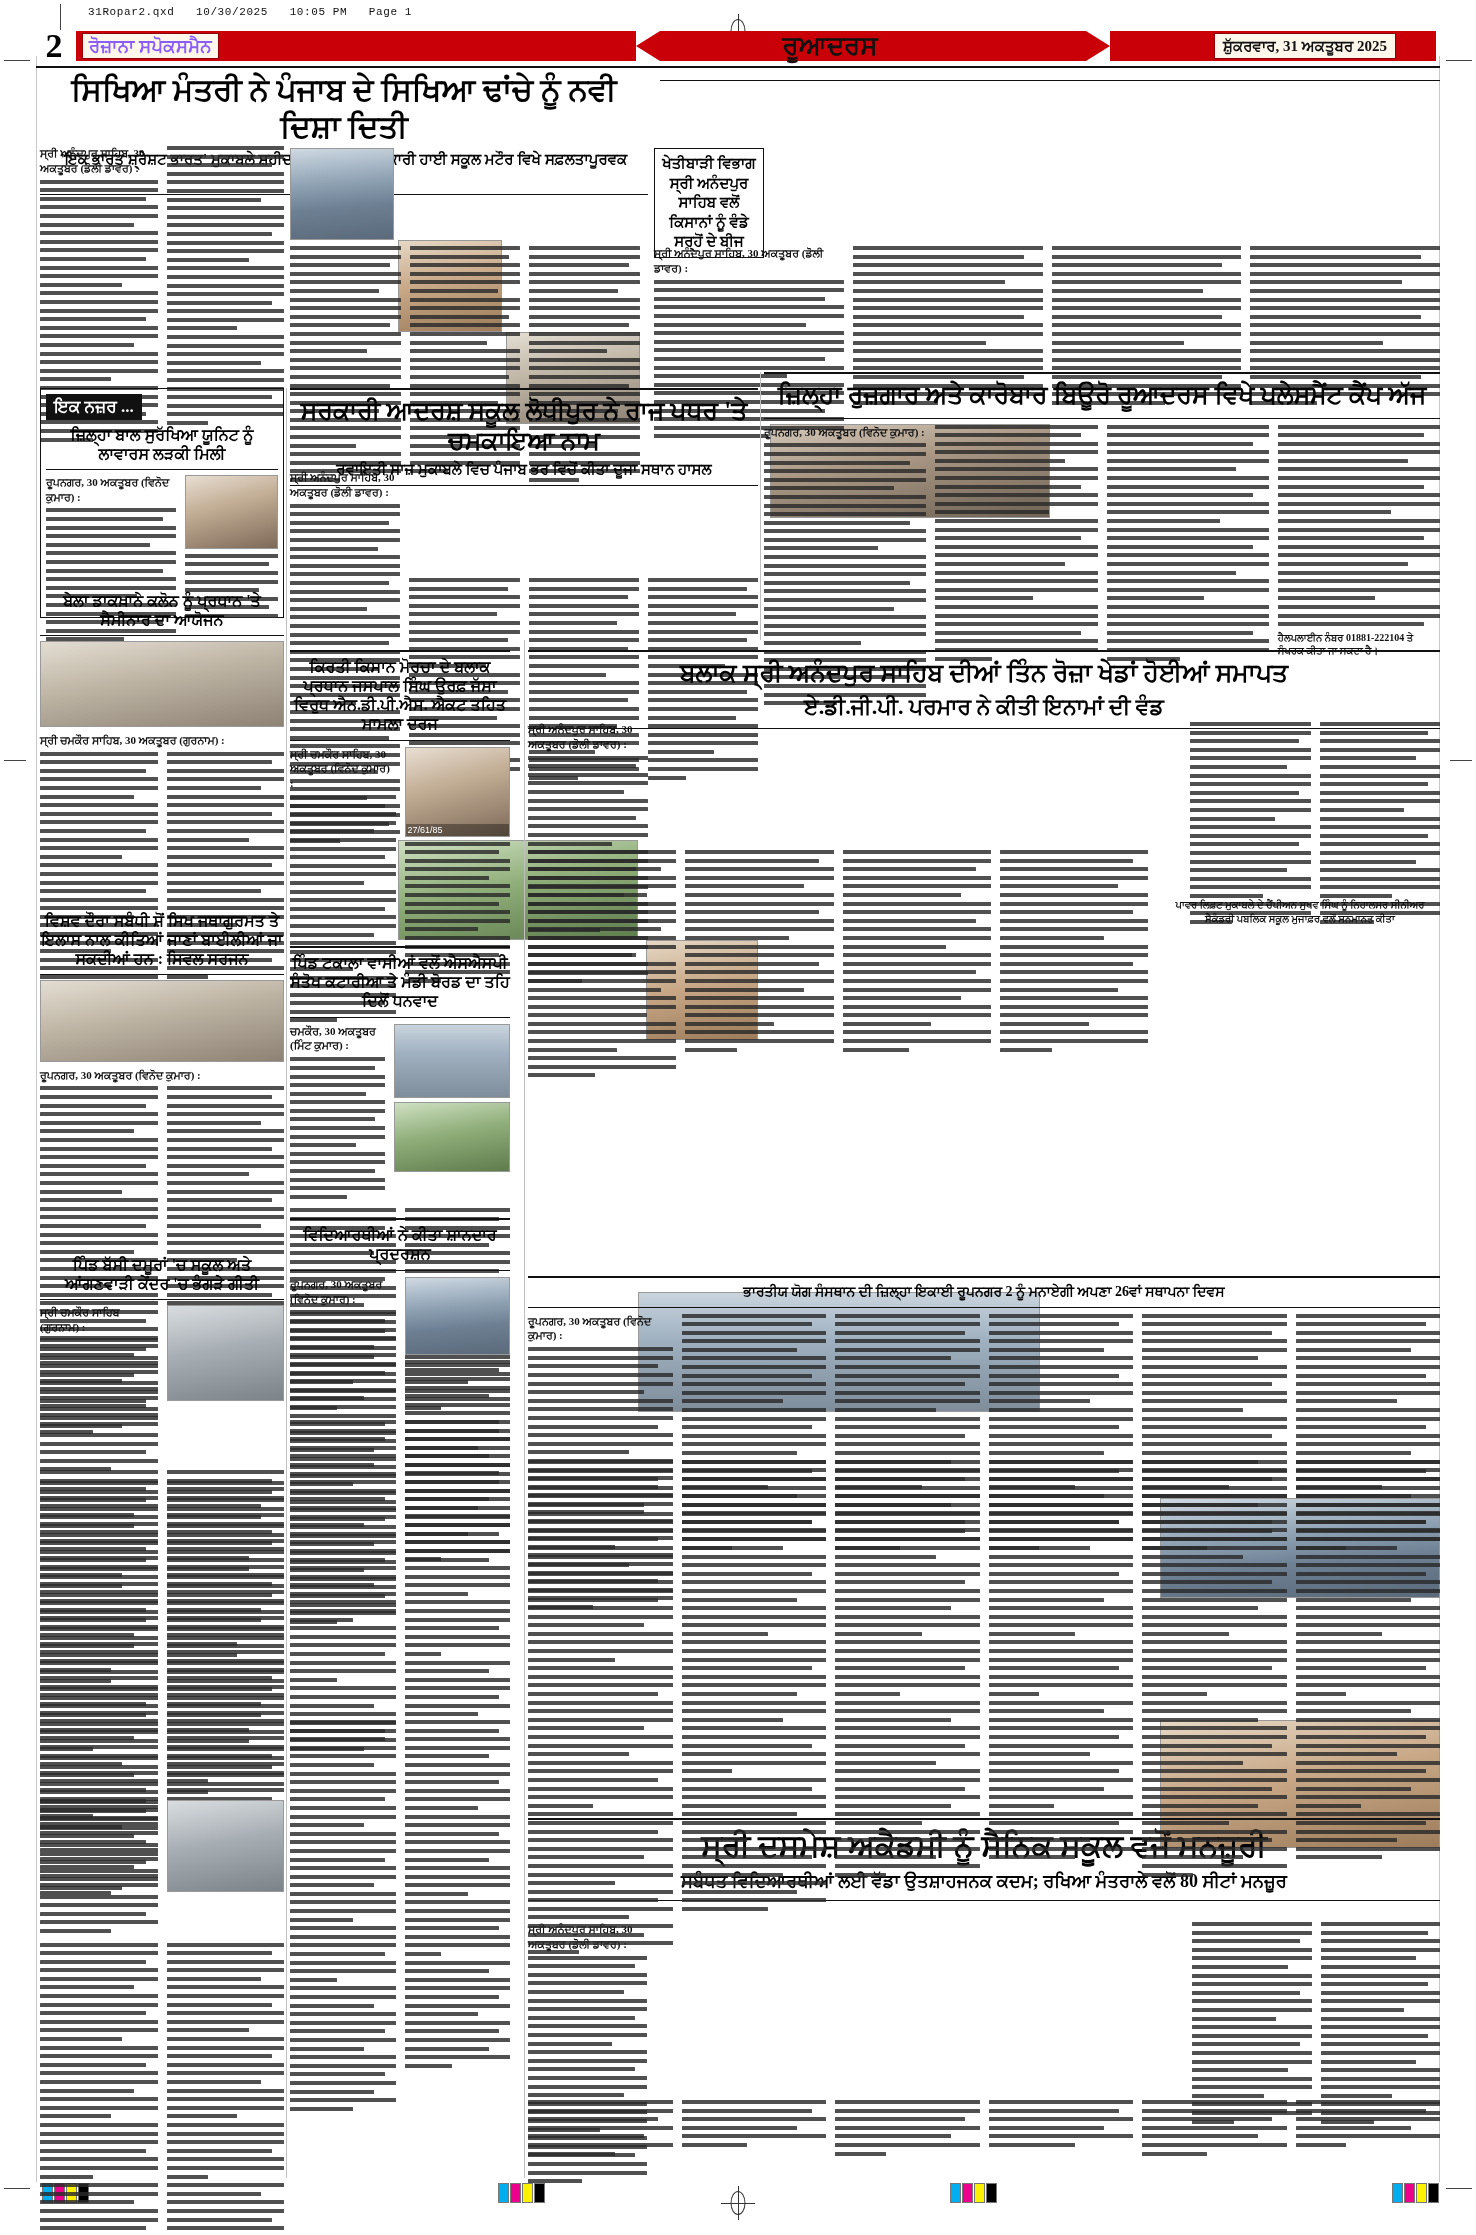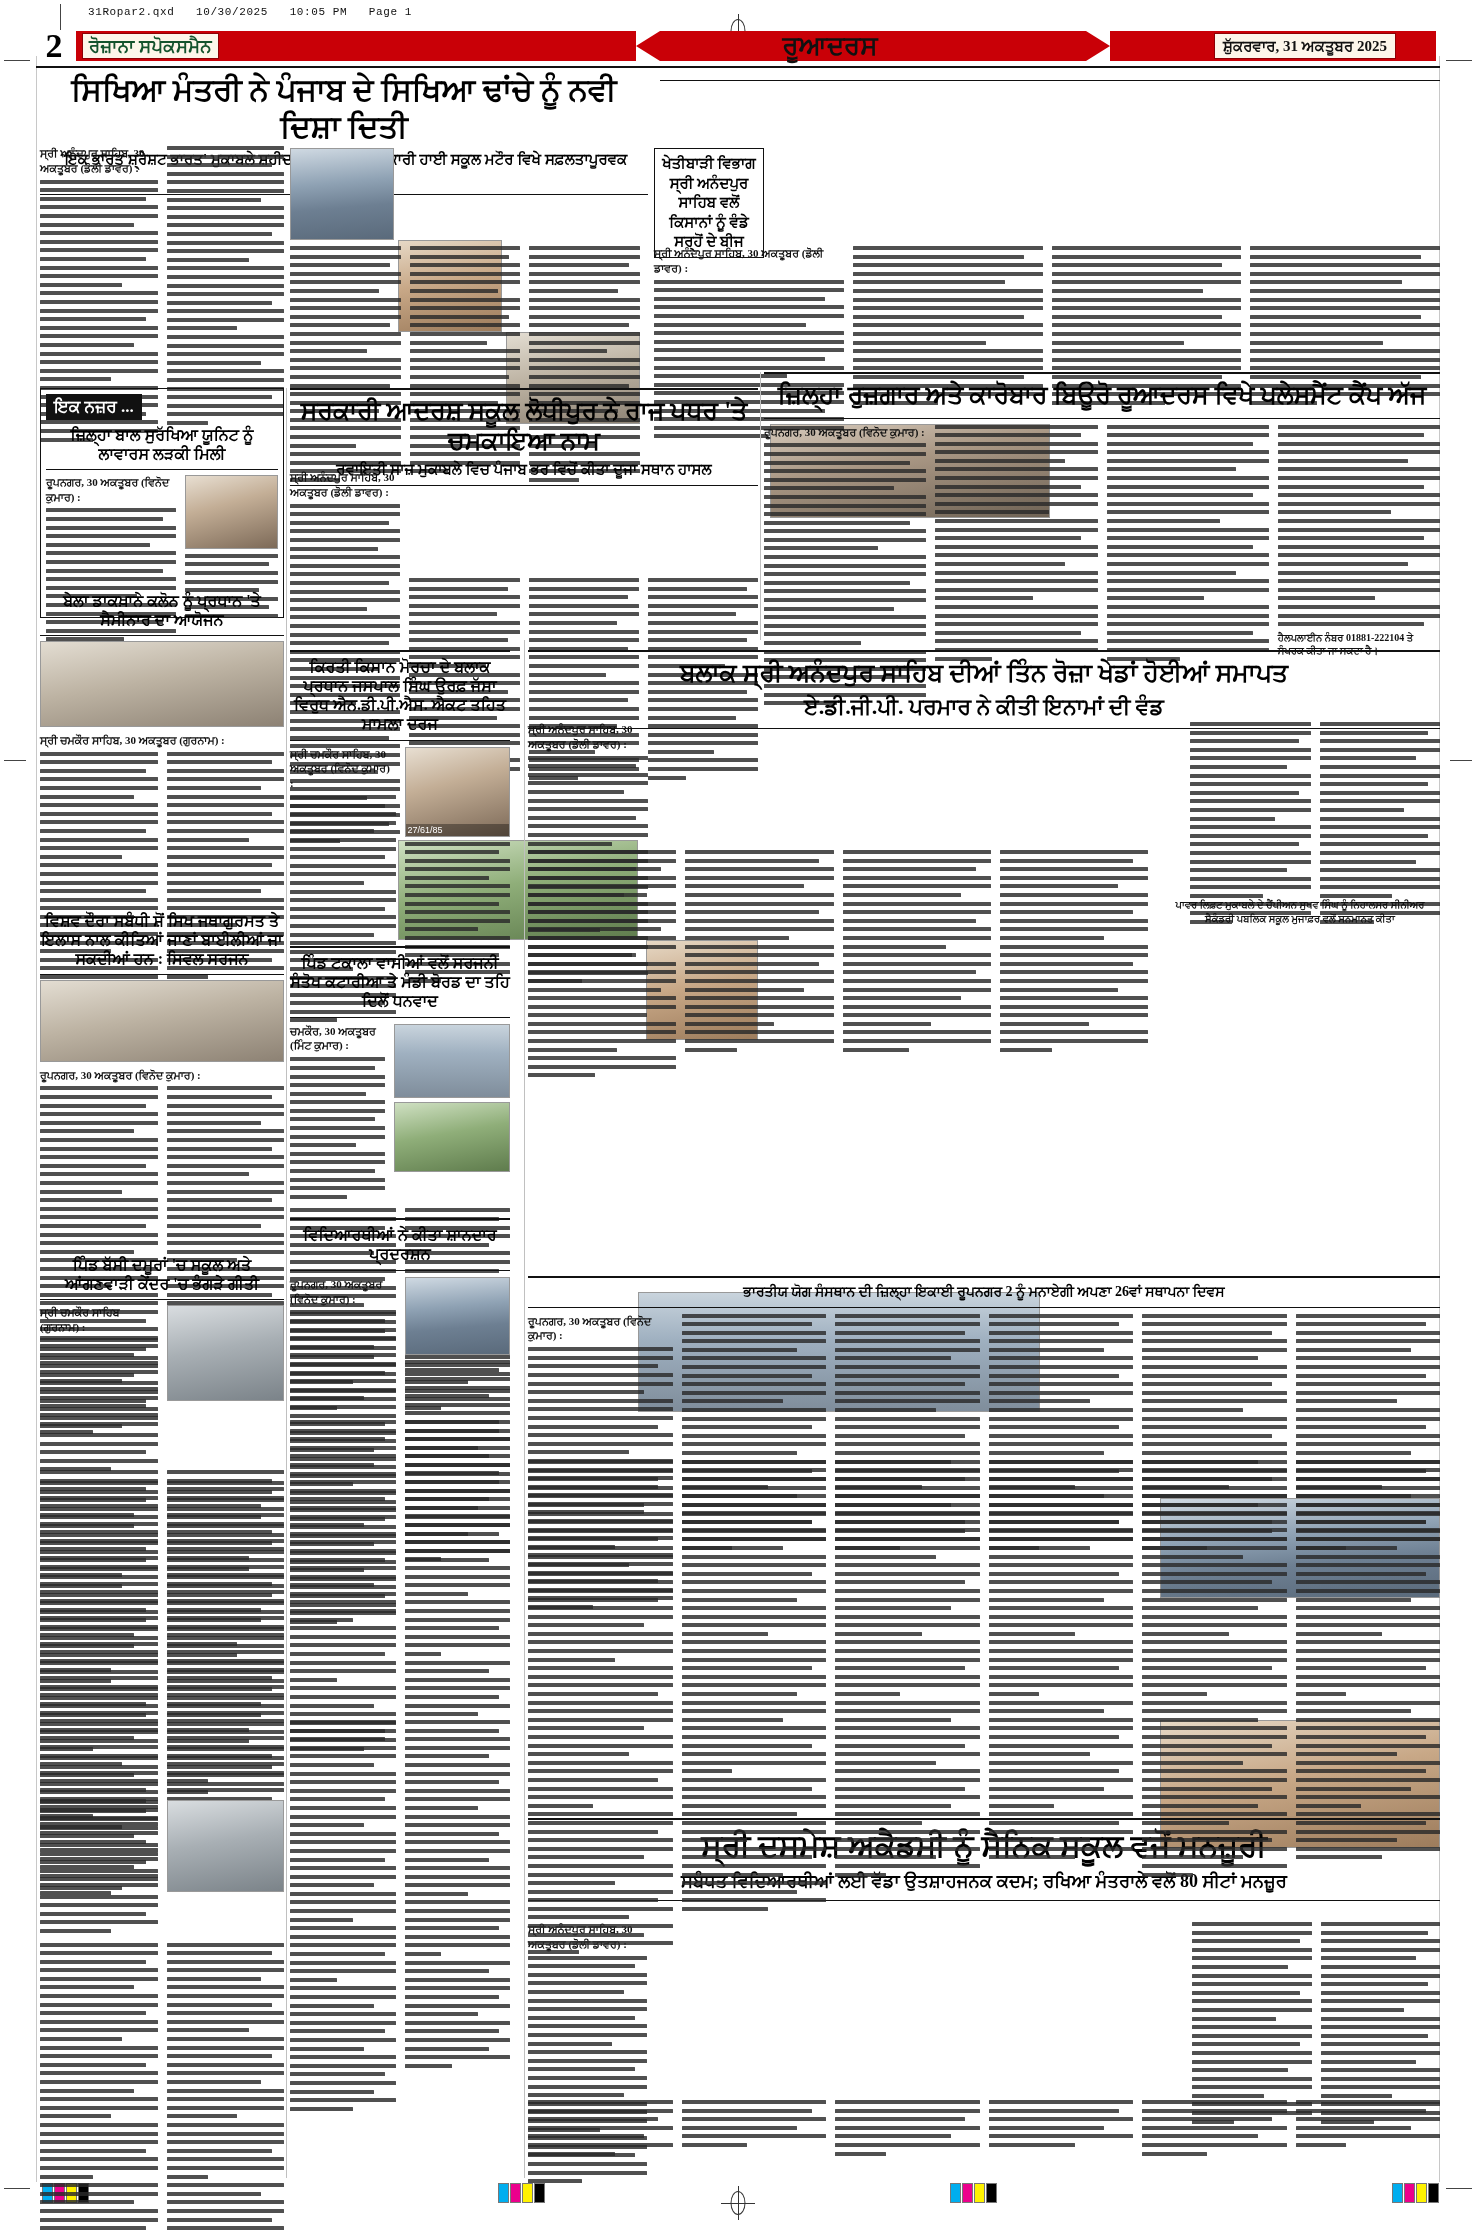--- a/index.html
+++ b/index.html
@@ -47,21 +47,21 @@
   }
   .mast-band:before, .mast-band:after {
     content:""; position:absolute; top:0; width:24px; height:30px; background:#fff;
   }
   .mast-band:before { left:560px; clip-path:polygon(0 0,100% 0,0 50%,100% 100%,0 100%); }
   .mast-band:after  { left:1010px; clip-path:polygon(100% 0,100% 100%,0 100%,100% 50%,0 0); }
   .mast-left {
     position:absolute; left:46px; top:5px; height:26px;
     background:#fdf6ea; border:1px solid #8d0005; padding:0 6px;
     font-family:"Liberation Serif", serif; font-weight:bold; font-size:18px;
-    line-height:24px; color:#14532d; letter-spacing:.3px;
+    line-height:24px; color:#8b5cf6; letter-spacing:.3px;
   }
   .mast-center {
     position:absolute; left:584px; top:2px; width:420px; text-align:center;
     font-family:"Liberation Serif", serif; font-weight:bold; font-size:26px;
     line-height:32px; color:#111;
   }
   .mast-right {
     position:absolute; right:44px; top:5px; height:26px;
     background:#fdf6ea; border:1px solid #8d0005; padding:0 8px;
     font-family:"Liberation Serif", serif; font-weight:bold; font-size:15px;
@@ -1382,21 +1382,21 @@
           <i class="s35"></i>
     </div>
       </div>
   </div>
 </div>
 
 <div class="dateline" style="position:absolute; left:1160px; top:898px; width:280px; font-size:10px; text-align:center;">ਪਾਵਰ ਲਿਫ਼ਟ ਮੁਕਾਬਲੇ ਦੇ ਚੈਂਪੀਅਨ ਸੁਖਵ ਸਿੰਘ ਨੂੰ ਨਿਹਾਲਸਰ ਸੀਨੀਅਰ ਸੈਕੰਡਰੀ ਪਬਲਿਕ ਸਕੂਲ ਮੁਜਾਫ਼ਰ ਵਲੋਂ ਸਨਮਾਨਤ ਕੀਤਾ</div>
 
 <div class="art" style="left:290px; top:946px; width:220px;">
   <div class="rule-thick"></div>
-  <div class="hl hl-sm" style="margin-top:6px;">ਪਿੰਡ ਟਕਾਲਾ ਵਾਸੀਆਂ ਵਲੋਂ ਸਰਜਨੀ ਸੰਤੋਖ ਕਟਾਰੀਆ ਤੇ ਮੰਡੀ ਬੋਰਡ ਦਾ ਤਹਿ ਦਿਲੋਂ ਧਨਵਾਦ</div>
+  <div class="hl hl-sm" style="margin-top:6px;">ਪਿੰਡ ਟਕਾਲਾ ਵਾਸੀਆਂ ਵਲੋਂ ਐਸਐਸਪੀ ਸੰਤੋਖ ਕਟਾਰੀਆ ਤੇ ਮੰਡੀ ਬੋਰਡ ਦਾ ਤਹਿ ਦਿਲੋਂ ਧਨਵਾਦ</div>
   <div class="rule-thin" style="margin:6px 0;"></div>
   <div class="cols">
     <div class="col" style="flex:.9">
       <div class="dateline">ਚਮਕੌਰ, 30 ਅਕਤੂਬਰ (ਮਿੰਟ ਕੁਮਾਰ) :</div>
       <div class="tx">
         <i></i>
           <i class="s90"></i>
           <i></i>
           <i></i>
           <i class="s80"></i>

